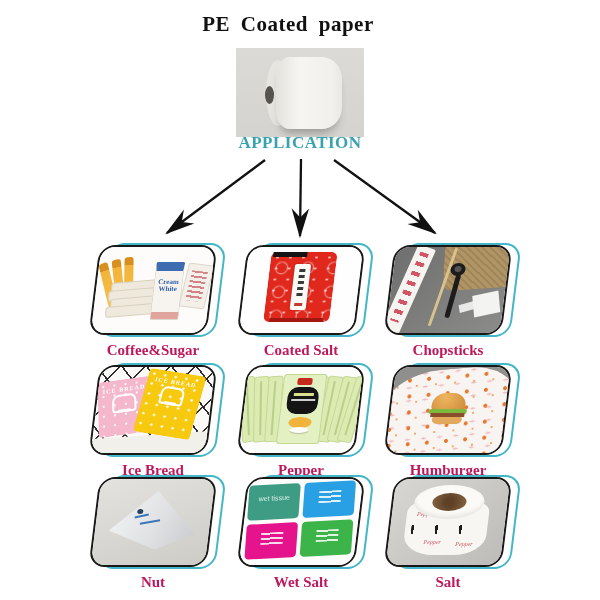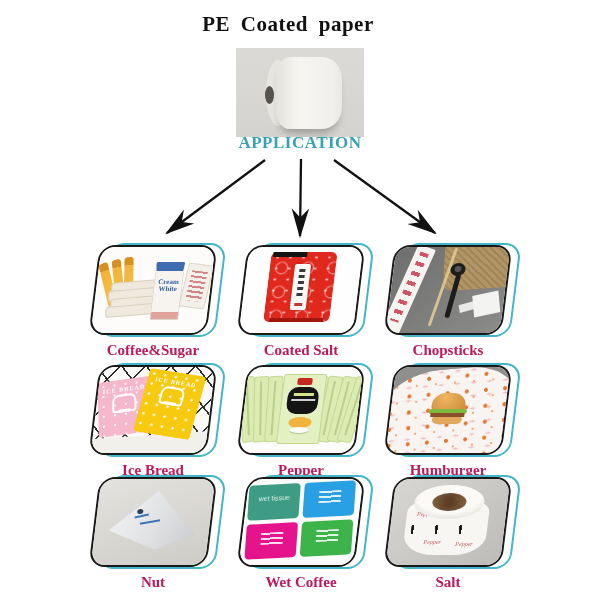--- a/index.html
+++ b/index.html
@@ -348,21 +348,21 @@
           </div>
           <div class="wpack w-magenta">
             <div class="w-lines"></div>
           </div>
           <div class="wpack w-green">
             <div class="w-lines"></div>
           </div>
         </div>
       </div>
     </div>
-    <div class="caption">Wet Coffee</div>
+    <div class="caption">Wet Salt</div>
   </div>
 
   <div class="cell" style="left:389px;top:477px;">
     <div class="outline"></div>
     <div class="card">
       <div class="ph ph-salt">
         <div class="salt-body">
           <span class="salt-print sp1">Pepper</span>
           <span class="salt-print sp2">Salt</span>
           <div class="salt-dashes"></div>

